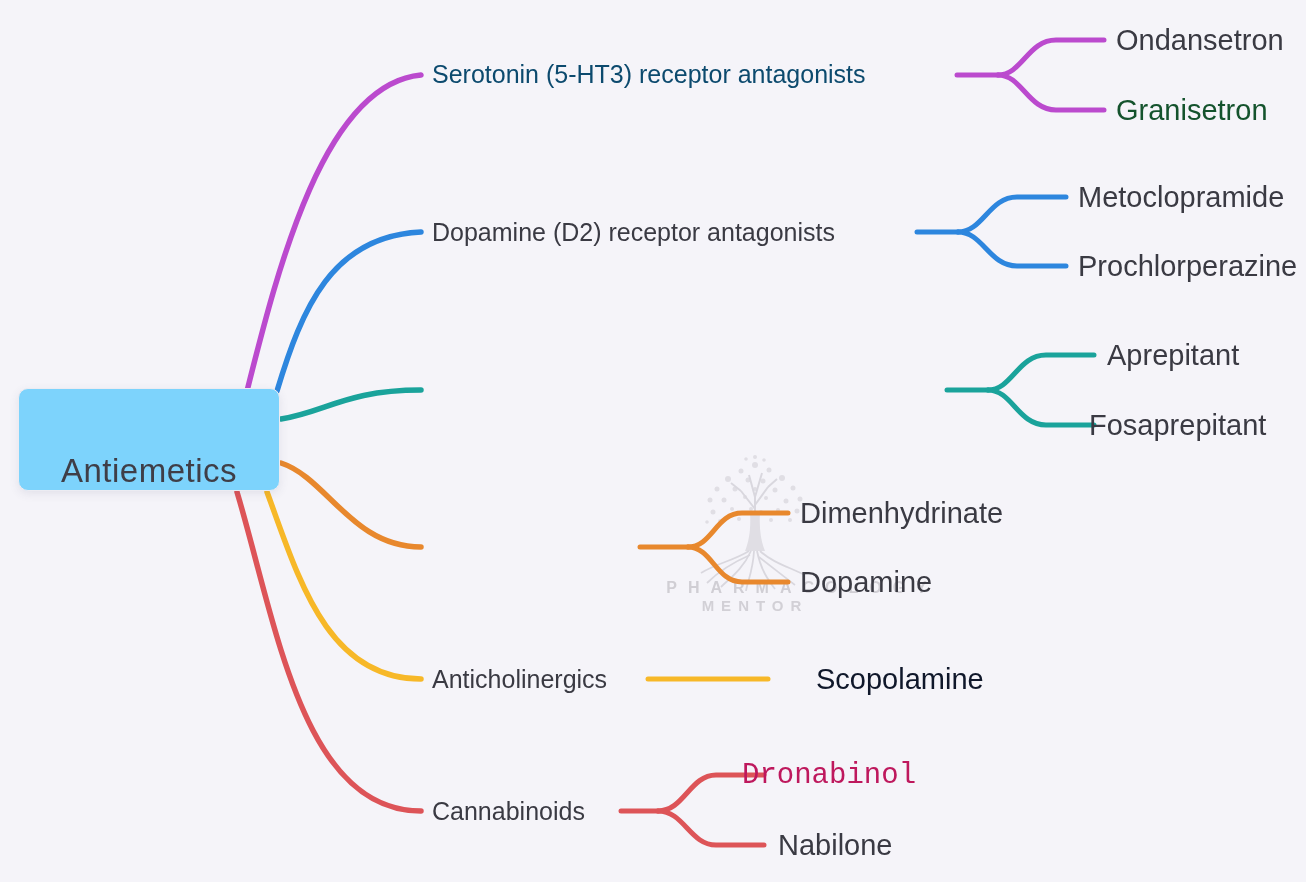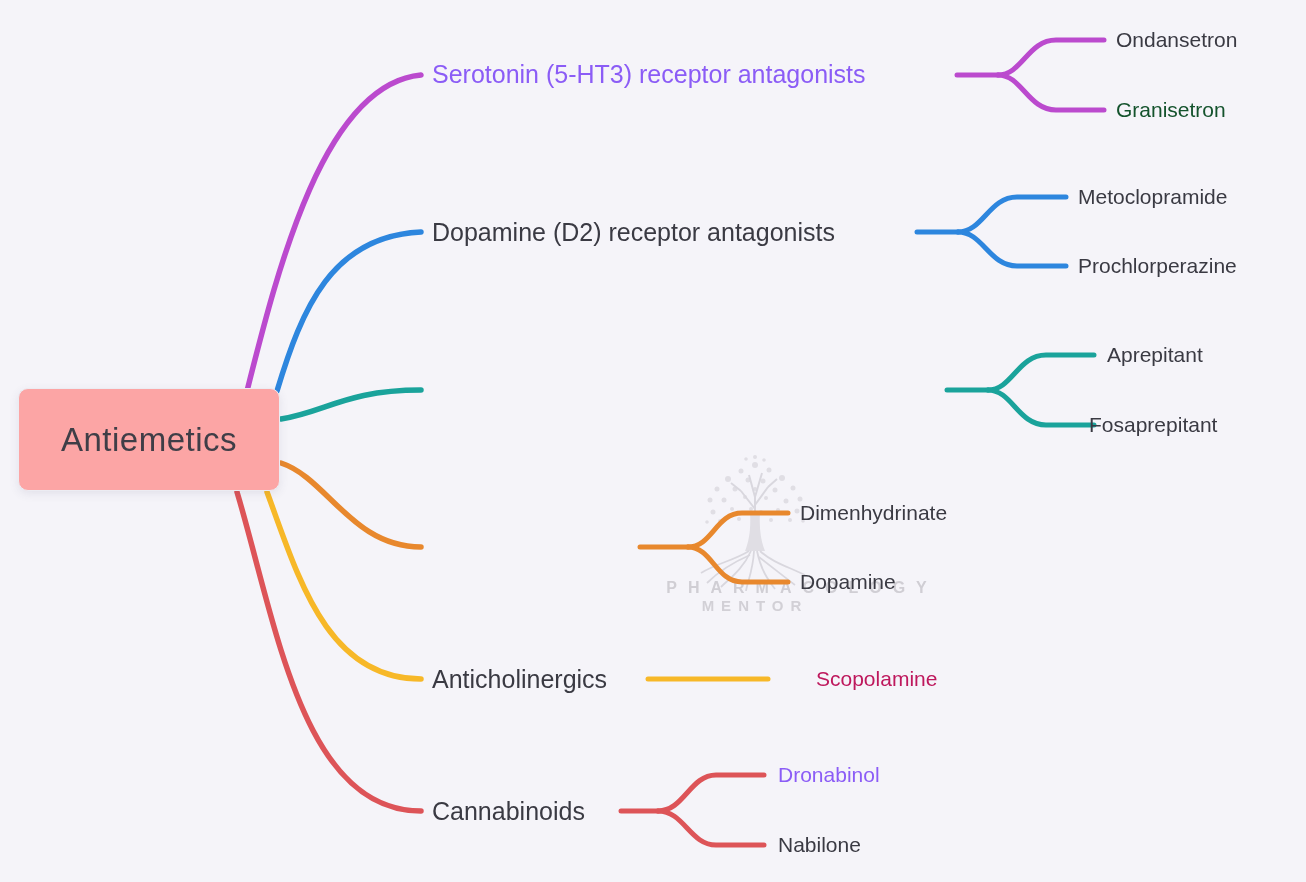--- a/index.html
+++ b/index.html
@@ -19,42 +19,42 @@
   .connectors path{
     fill:none;
     stroke-linecap:round;
     stroke-linejoin:round;
   }
   .left-curve{stroke-width:5.5px;}
   .fork{stroke-width:5px;}
   .root-node{
     position:absolute;left:18px;top:388px;
     width:260px;height:101px;
-    background:#fca5a5;
+    background:#7dd3fc;
     border:1px solid #ececf2;
     border-radius:10px;
     box-shadow:0 3px 10px rgba(70,70,110,0.10);
-    display:flex;align-items:center;justify-content:center;
+    display:flex;align-items:flex-end;justify-content:center;
     z-index:4;
   }
   .root-label{
     font-size:33px;
     font-weight:500;
     color:#3f3e47;
     letter-spacing:0.5px;
   }
   .node-label{
     position:absolute;
     transform:translateY(-50%);
     white-space:nowrap;
     color:#3a3a43;
     z-index:3;
   }
   .branch-label{font-size:25px;font-weight:500;}
-  .leaf-label{font-size:21px;font-weight:500;}
+  .leaf-label{font-size:29px;font-weight:500;}
   .watermark{position:absolute;z-index:1;}
   .wm-text1{
     position:absolute;left:592px;top:588px;width:420px;
     transform:translateY(-50%);
     text-align:center;
     font-size:16px;font-weight:bold;
     letter-spacing:11px;
     color:#c7c5cb;opacity:.8;
     z-index:1;
   }
@@ -161,30 +161,30 @@
     <path class="left-curve" d="M 237,492 C 276,622 302,811 421,811" stroke="#dd5458"></path>
     <path class="fork" d="M 621,811 L 658,811" stroke="#dd5458"></path>
     <path class="fork" d="M 658,811 C 684,811 690,775 716,775 L 764,775" stroke="#dd5458"></path>
     <path class="fork" d="M 658,811 C 684,811 690,845 716,845 L 764,845" stroke="#dd5458"></path>
   </svg>
 
   <div class="root-node">
     <span class="root-label">Antiemetics</span>
   </div>
 
-  <div class="node-label branch-label" style="left: 432px; top: 74px; color: #8b5cf6;">Serotonin (5-HT3) receptor antagonists</div>
+  <div class="node-label branch-label" style="left: 432px; top: 74px; color: #0c4a6e;">Serotonin (5-HT3) receptor antagonists</div>
   <div class="node-label branch-label" style="left: 432px; top: 232px; color: rgb(58, 58, 67);">Dopamine (D2) receptor antagonists</div>
   <div class="node-label branch-label" style="left: 432px; top: 679px; color: rgb(58, 58, 67);">Anticholinergics</div>
   <div class="node-label branch-label" style="left: 432px; top: 811px; color: rgb(58, 58, 67);">Cannabinoids</div>
 
   <div class="node-label leaf-label" style="left: 1116px; top: 40px; color: rgb(58, 58, 67);">Ondansetron</div>
   <div class="node-label leaf-label" style="left: 1116px; top: 110px; color: #14532d;">Granisetron</div>
   <div class="node-label leaf-label" style="left: 1078px; top: 197px; color: rgb(58, 58, 67);">Metoclopramide</div>
   <div class="node-label leaf-label" style="left: 1078px; top: 266px; color: rgb(58, 58, 67);">Prochlorperazine</div>
   <div class="node-label leaf-label" style="left: 1107px; top: 355px; color: rgb(58, 58, 67);">Aprepitant</div>
   <div class="node-label leaf-label" style="left: 1089px; top: 425px; color: rgb(58, 58, 67);">Fosaprepitant</div>
   <div class="node-label leaf-label" style="left: 800px; top: 513px; color: rgb(58, 58, 67);">Dimenhydrinate</div>
   <div class="node-label leaf-label" style="left: 800px; top: 582px; color: rgb(58, 58, 67);">Dopamine</div>
-  <div class="node-label leaf-label" style="left: 816px; top: 679px; color: #be185d;">Scopolamine</div>
-  <div class="node-label leaf-label" style="left: 778px; top: 775px; color: #8b5cf6;">Dronabinol</div>
+  <div class="node-label leaf-label" style="left: 816px; top: 679px; color: #0f172a;">Scopolamine</div>
+  <div class="node-label leaf-label" style="left: 742px; top: 775px; color: #be185d; font-family: Liberation Mono, monospace;">Dronabinol</div>
   <div class="node-label leaf-label" style="left: 778px; top: 845px; color: rgb(58, 58, 67);">Nabilone</div>
 
 </div>
 
 </body></html>

